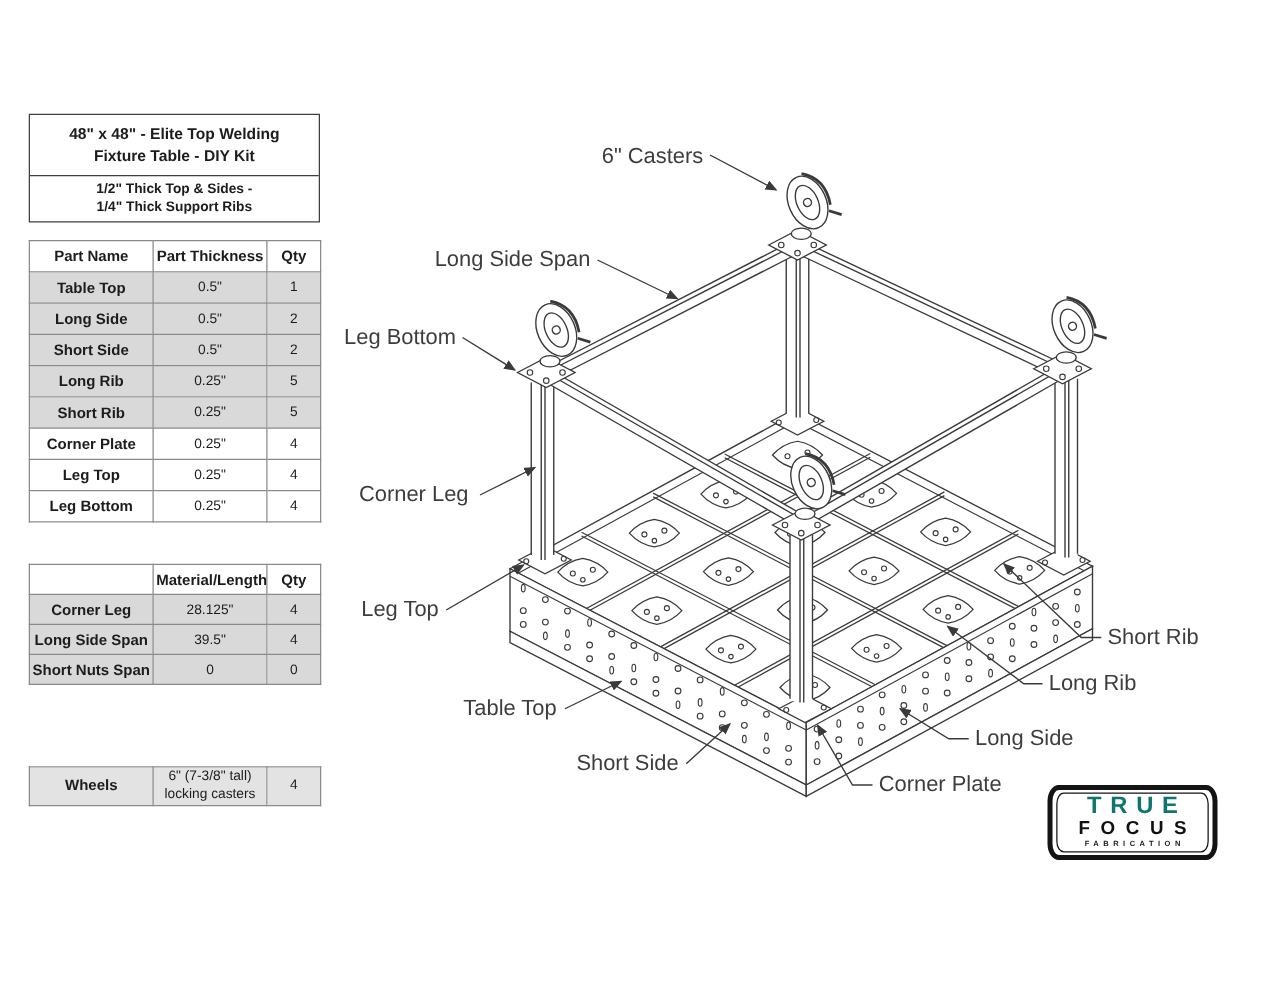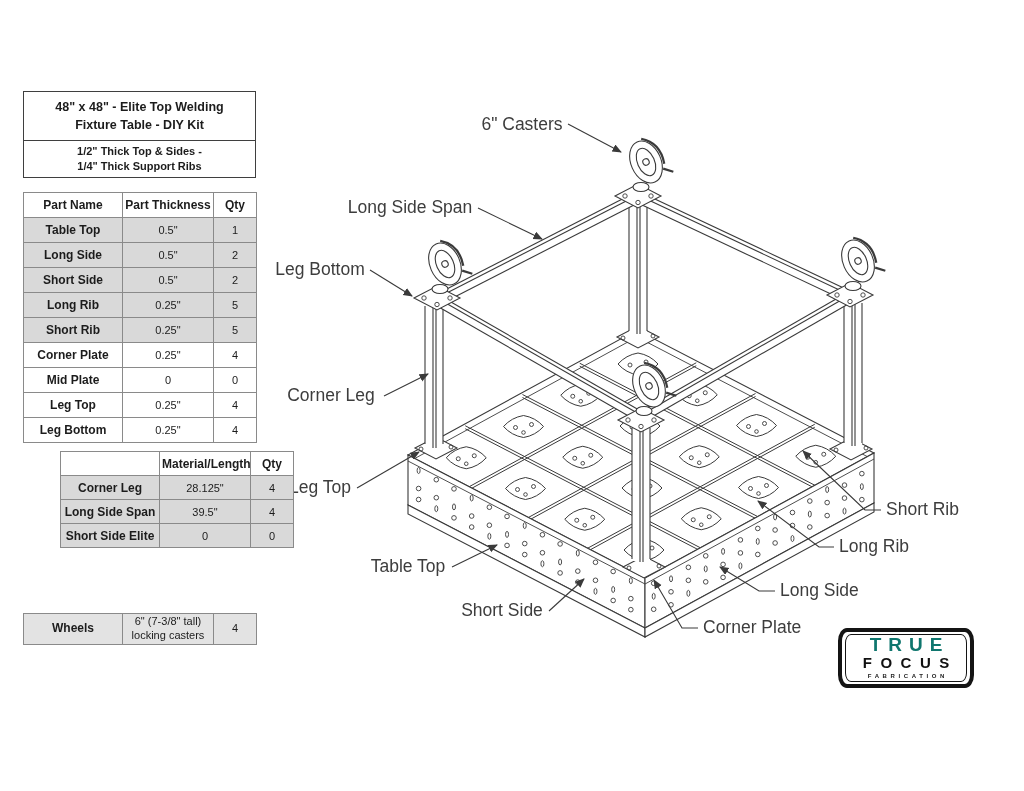--- a/index.html
+++ b/index.html
@@ -15,21 +15,21 @@
      text-align:center;white-space:pre-line;color:#1c1c1c;}
 
   table.spec{border-collapse:collapse;table-layout:fixed;width:233px;background:#fff;
      border:1.5px solid #3f3f3f;z-index:2;position:absolute;left:23px;padding-left:33px;}
   table.spec td,table.spec th{border:1px solid #8a8a8a;text-align:center;vertical-align:middle;
      font-size:11px;color:#1c1c1c;padding:1px 2px;overflow:hidden;}
   table.spec th{font-size:12px;font-weight:bold;background:#fff;}
   table.spec td.name{font-weight:bold;font-size:12px;}
   #parts-table{top:192px;}
   #parts-table td,#parts-table th{height:22px;}
-  #materials-table{top:451px;margin-left:37px;}
+  #materials-table{top:451px;}
   #materials-table td,#materials-table th{height:21px;}
   #hardware-table{top:613px;}
   #hardware-table td{height:26px;white-space:pre-line;line-height:1.25;}
   tr.shade td{background:#d9d9d9;}
   tr.shade3 td{background:#e3e3e3;}
   tr.thick-top td{border-top:1.6px solid #3f3f3f;}
   col.c1{width:99px;} col.c2{width:91px;} col.c3{width:43px;}
 
   
   #diagram-svg{position:absolute;left:0;top:0;z-index:1;}
@@ -103,25 +103,20 @@
     <td class="name">Short Rib</td>
     <td>0.25"</td>
     <td>5</td>
   </tr>
   <tr>
     <td class="name">Corner Plate</td>
     <td>0.25"</td>
     <td>4</td>
   </tr>
   <tr>
-    <td class="name">Mid Plate</td>
-    <td>0</td>
-    <td>0</td>
-  </tr>
-  <tr>
     <td class="name">Leg Top</td>
     <td>0.25"</td>
     <td>4</td>
   </tr>
   <tr>
     <td class="name">Leg Bottom</td>
     <td>0.25"</td>
     <td>4</td>
   </tr>
 </tbody>
@@ -143,21 +138,21 @@
     <td class="name">Corner Leg</td>
     <td>28.125"</td>
     <td>4</td>
   </tr>
   <tr class="shade thick-top">
     <td class="name">Long Side Span</td>
     <td>39.5"</td>
     <td>4</td>
   </tr>
   <tr class="shade">
-    <td class="name">Short Side Elite</td>
+    <td class="name">Short Nuts Span</td>
     <td>0</td>
     <td>0</td>
   </tr>
 </tbody>
   </table>
 
 <table id="hardware-table" class="spec">
   <colgroup>
       <col class="c1">
       <col class="c2">

